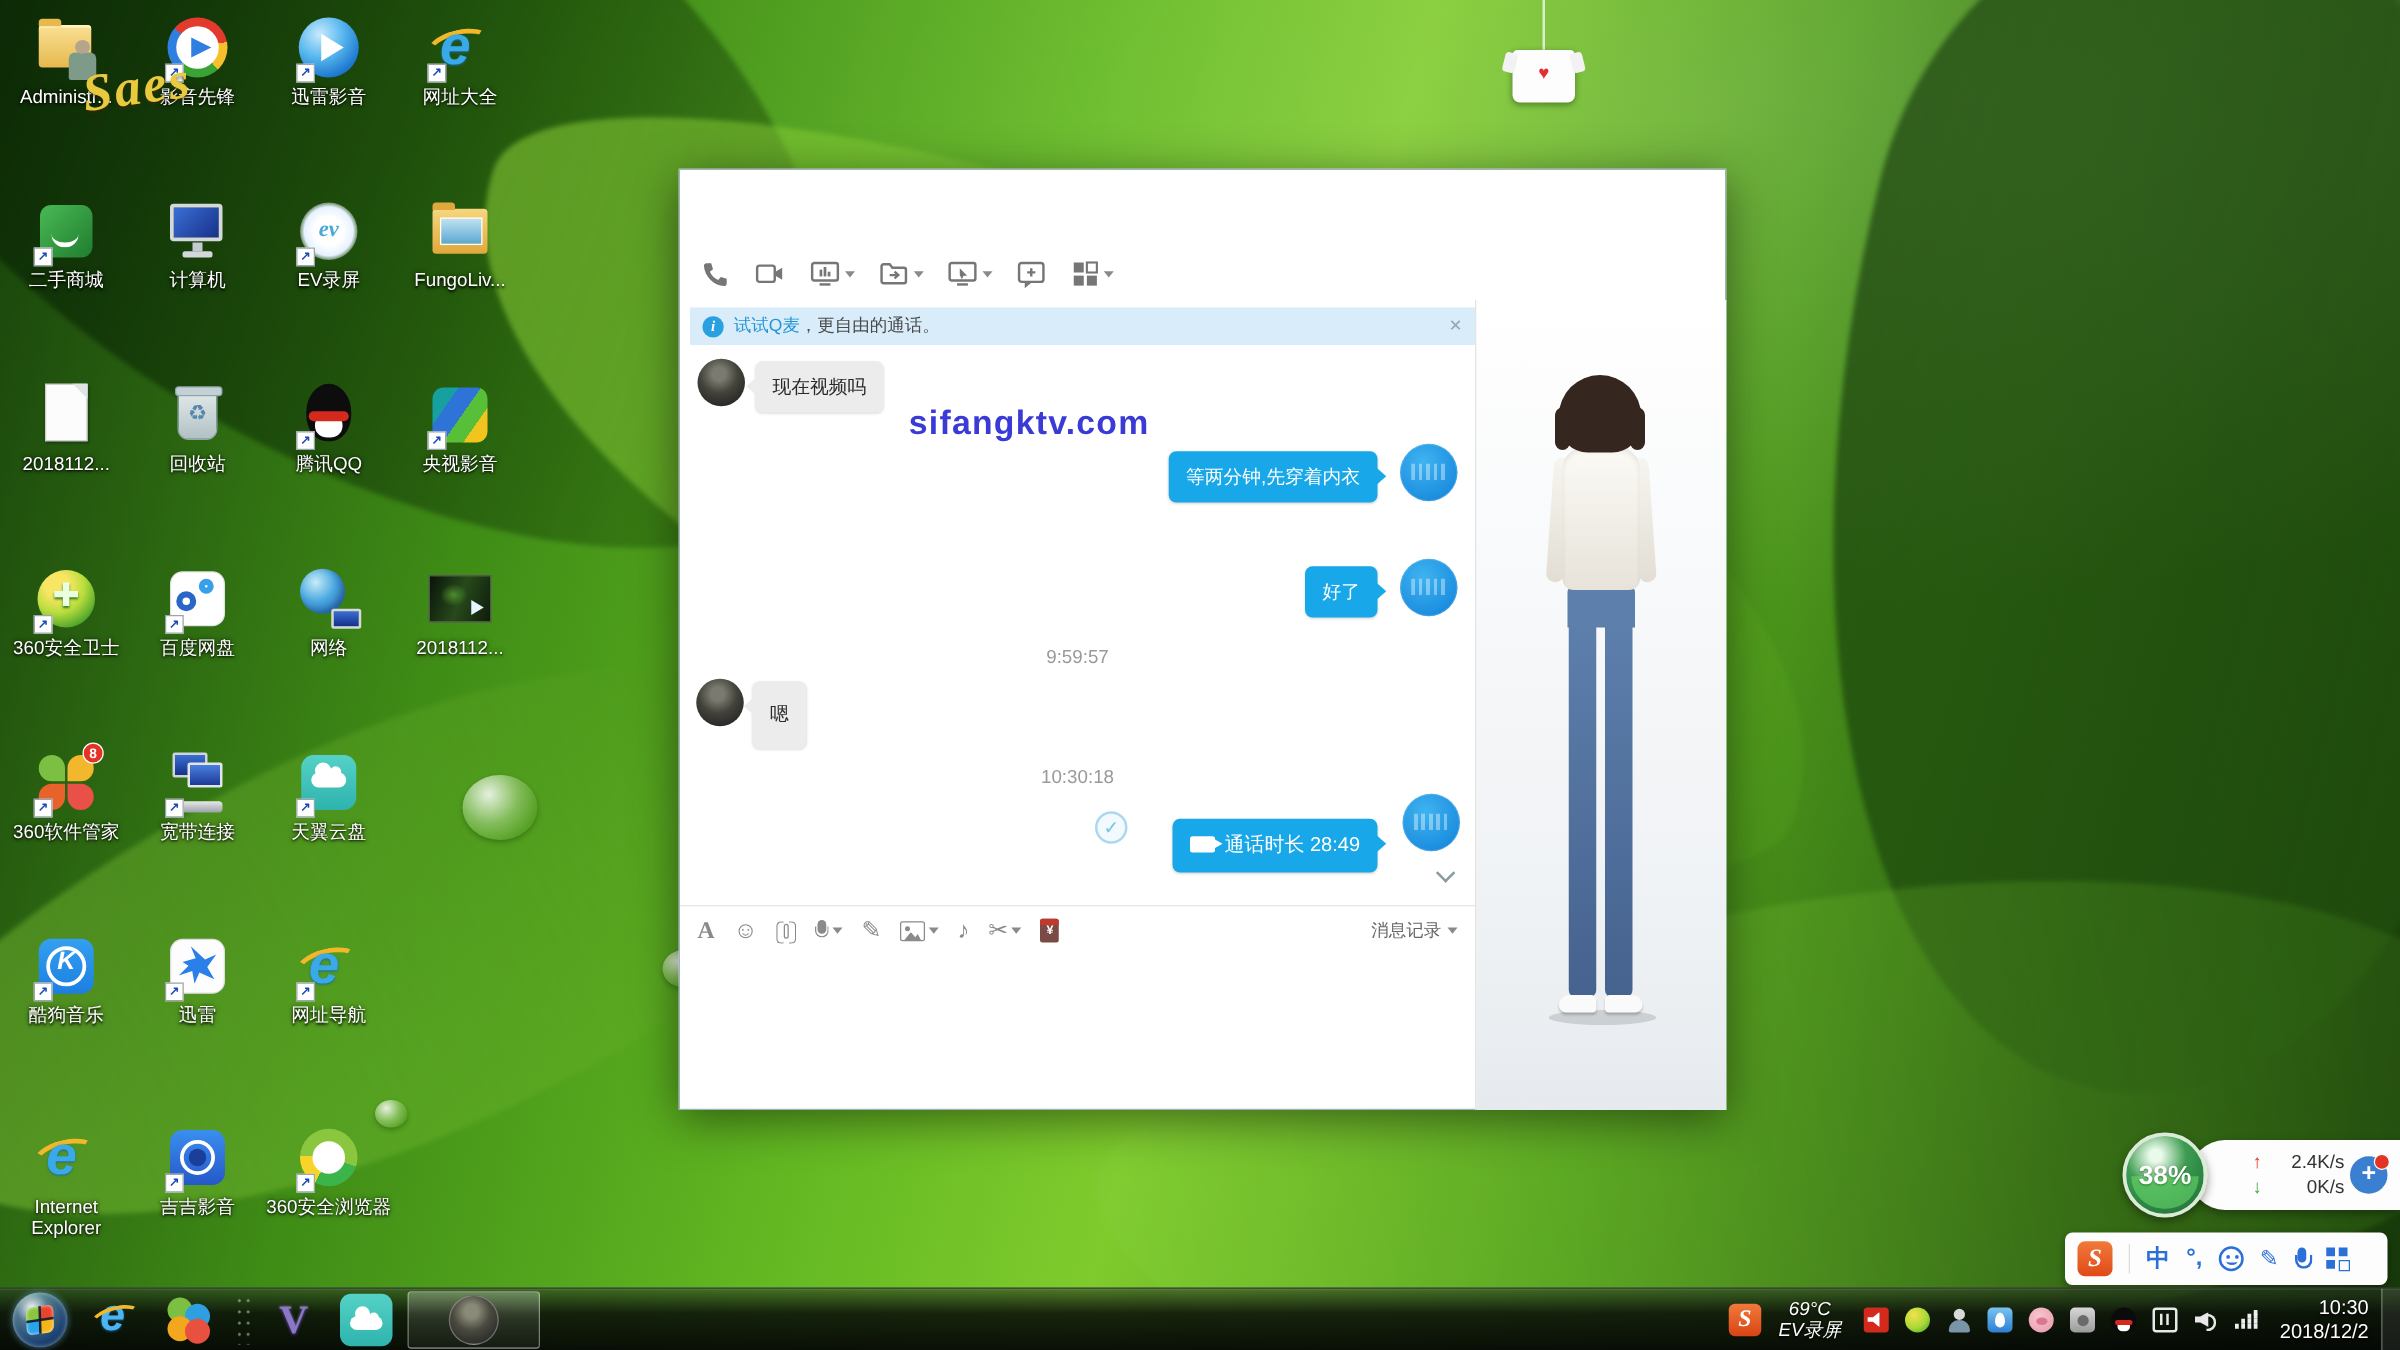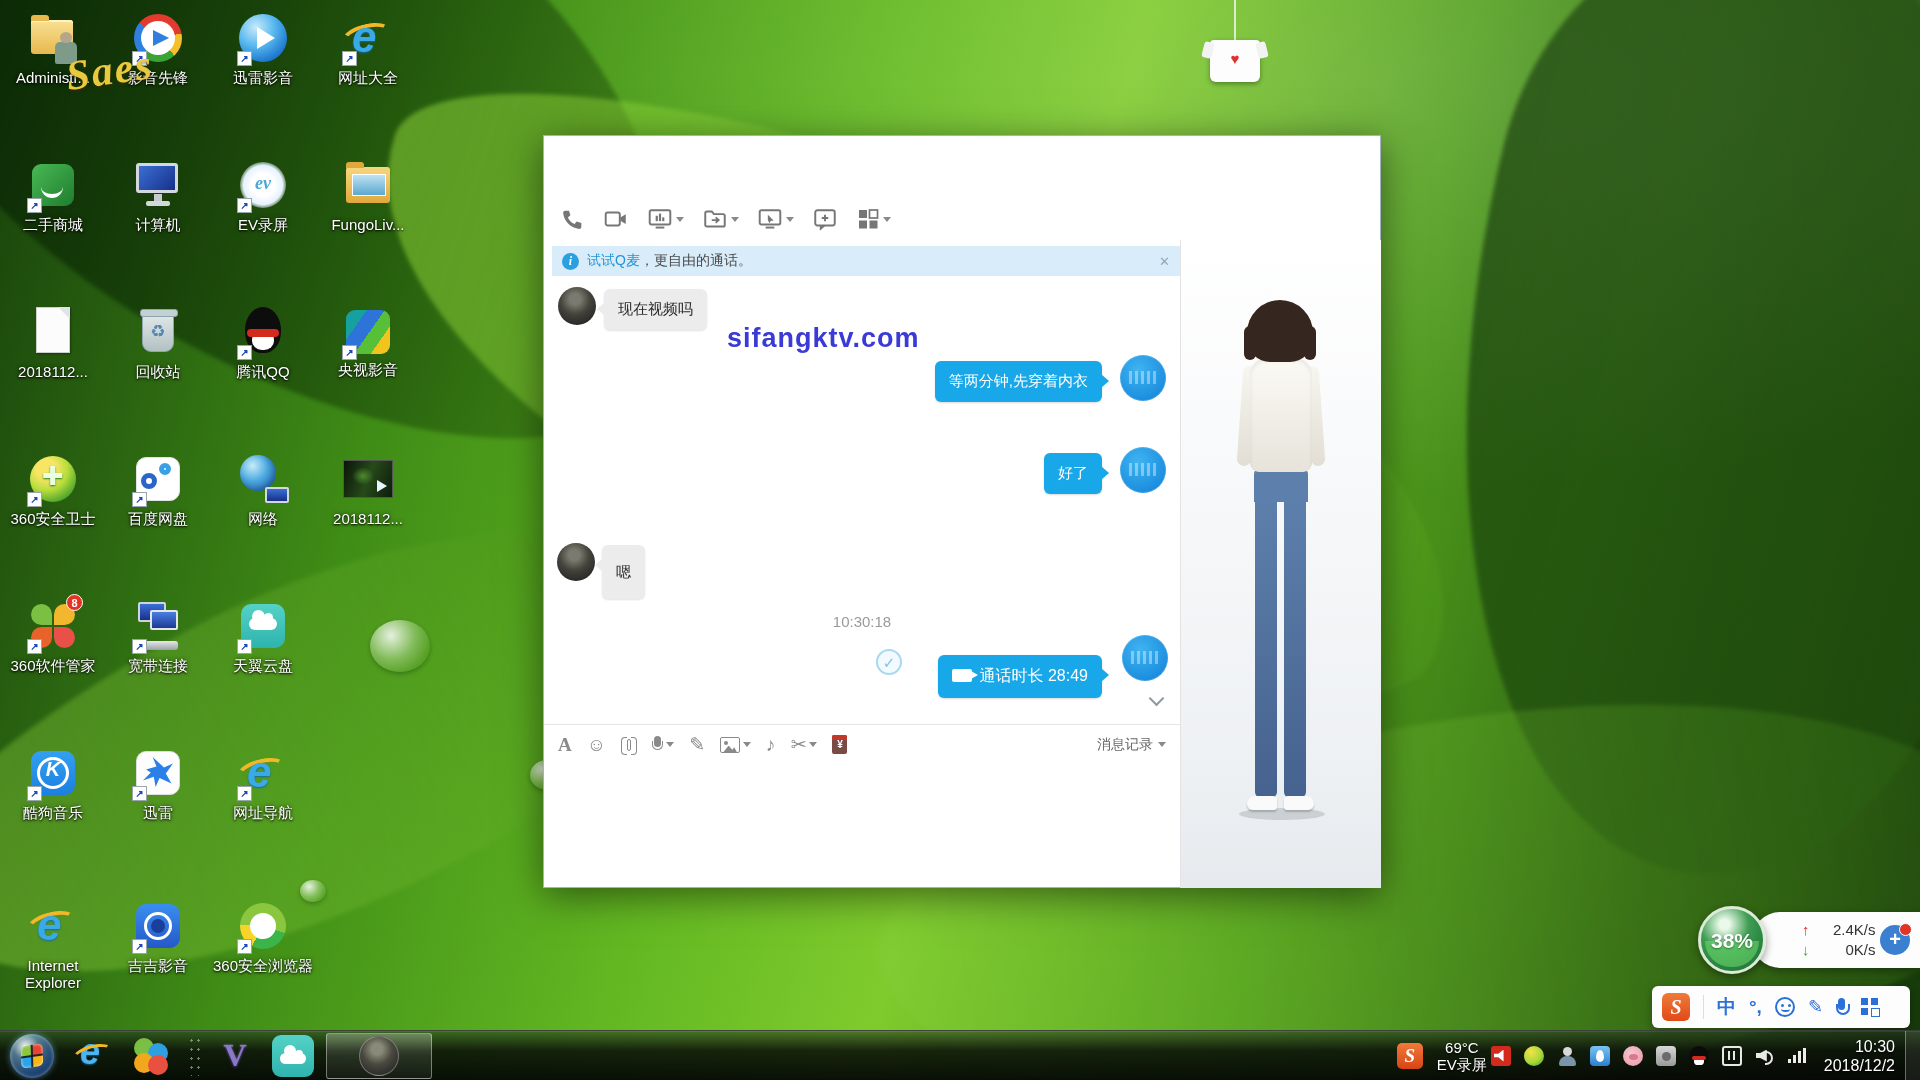--- a/index.html
+++ b/index.html
@@ -271,21 +271,21 @@
   .tb-v{font:bold 32px "Liberation Serif",serif;color:#8a77c5;text-shadow:0 2px 3px #2a1a50,0 0 2px #b8a8e8;}
   .tb-cloud{position:relative;width:42px;height:42px;border-radius:9px;background:linear-gradient(#55d2c6,#2eb3ae);}
   .tb-cloud::before{content:"";position:absolute;left:8px;top:18px;width:26px;height:11px;background:#fff;border-radius:7px;}
   .tb-cloud::after{content:"";position:absolute;left:12px;top:10px;width:12px;height:12px;border-radius:50%;background:#fff;box-shadow:9px 3px 0 -2px #fff;}
   .tb-active{position:relative;width:106px;height:46px;border:1px solid rgba(255,255,255,.4);border-radius:3px;margin-left:2px;cursor:pointer;
       background:linear-gradient(rgba(255,255,255,.28),rgba(255,255,255,.1) 50%,rgba(255,255,255,.05));display:flex;align-items:center;justify-content:center;}
   .tb-active .av{width:40px;height:40px;border-radius:50%;background:radial-gradient(circle at 45% 32%,#8a8a78 0 16%,#4a4a40 45%,#1a1a1c 100%);border:1px solid rgba(255,255,255,.3);}
 
   .tb-right{margin-left:auto;display:flex;align-items:center;height:100%;}
   .tray-s{width:26px;height:26px;border-radius:5px;background:linear-gradient(#f07a3a,#d84414);color:#fff;font:bold italic 19px/26px "Liberation Serif",serif;text-align:center;margin-right:14px;cursor:pointer;}
-  .tb-temp{text-align:center;color:#fff;font-size:15px;line-height:17px;margin-right:4px;cursor:pointer;text-shadow:0 1px 2px #000;}
+  .tb-temp{text-align:center;color:#fff;font-size:15px;line-height:17px;margin-right:18px;cursor:pointer;text-shadow:0 1px 2px #000;font-style:italic;}
   #trayicons{display:flex;align-items:center;gap:13px;margin-right:16px;}
   .tricon{position:relative;width:20px;height:20px;cursor:pointer;}
   .t-red-megaphone{background:#d42a1e;border-radius:3px;}
   .t-red-megaphone::after{content:"";position:absolute;left:3px;top:4px;width:13px;height:12px;background:#fff;clip-path:polygon(0 35%,35% 35%,75% 0,75% 100%,35% 65%,0 65%);}
   .t-360-shield{border-radius:50%;background:radial-gradient(circle at 35% 30%,#f5e14a,#a8d838 55%,#3f9d2a);}
   .t-user::before{content:"";position:absolute;left:6px;top:1px;width:9px;height:9px;border-radius:50%;background:#d8d8d8;}
   .t-user::after{content:"";position:absolute;left:2px;top:10px;width:17px;height:10px;border-radius:8px 8px 2px 2px;background:#7a95a8;}
   .t-blue-app{background:linear-gradient(#7ac4f2,#2a7fd0);border-radius:4px;}
   .t-blue-app::after{content:"";position:absolute;left:6px;top:4px;width:8px;height:12px;background:#fff;border-radius:50% 50% 50% 50%/60% 60% 40% 40%;}
   .t-pig{background:radial-gradient(circle at 40% 35%,#f8c4ce,#e898aa);border-radius:50%;}
@@ -397,21 +397,21 @@
         <div class="dlabel">回收站</div>
       </div>
       <div class="dicon" style="left: 210px; top: 294px;">
         <div class="dart g-qq">
           <i class="gi bd"></i>
           <i class="gi sf"></i>
           <span class="sc"></span>
         </div>
         <div class="dlabel">腾讯QQ</div>
       </div>
-      <div class="dicon" style="left: 315px; top: 294px; font-family: Liberation Mono, monospace;">
+      <div class="dicon" style="left: 315px; top: 294px;">
         <div class="dart g-cctv">
           <i class="gi q"></i>
           <span class="sc"></span>
         </div>
         <div class="dlabel">央视影音</div>
       </div>
       <div class="dicon" style="left: 0px; top: 441px;">
         <div class="dart g-360ball">
           <i class="gi s"></i>
           <span class="sc"></span>
@@ -590,20 +590,21 @@
 
       <div class="watermark" style="left:183px;top:46px;">sifangktv.com</div>
 
       <div class="bubble blue" style="right:78px;top:84px;">等两分钟,先穿着内衣</div>
       <div class="bavatar" style="right:14px;top:78px;"></div>
 
 
       <div class="bubble blue" style="right:78px;top:176px;">好了</div>
       <div class="bavatar" style="right:14px;top:170px;"></div>
 
+      <div class="timestamp" style="top:240px;">9:59:57</div>
 
       <div class="cavatar" style="left:13px;top:266px;"></div>
       <div class="bubble gray" style="left:58px;top:268px;height:54px;line-height:32px;">嗯</div>
 
       <div class="timestamp" style="top:336px;">10:30:18</div>
 
       <div class="dblcheck" style="left:332px;top:372px;">✓</div>
       <div class="bubble blue" style="right:78px;top:378px;font-size:16px;">
         <span class="callcam"></span><span>通话时长 28:49</span>
       </div>

